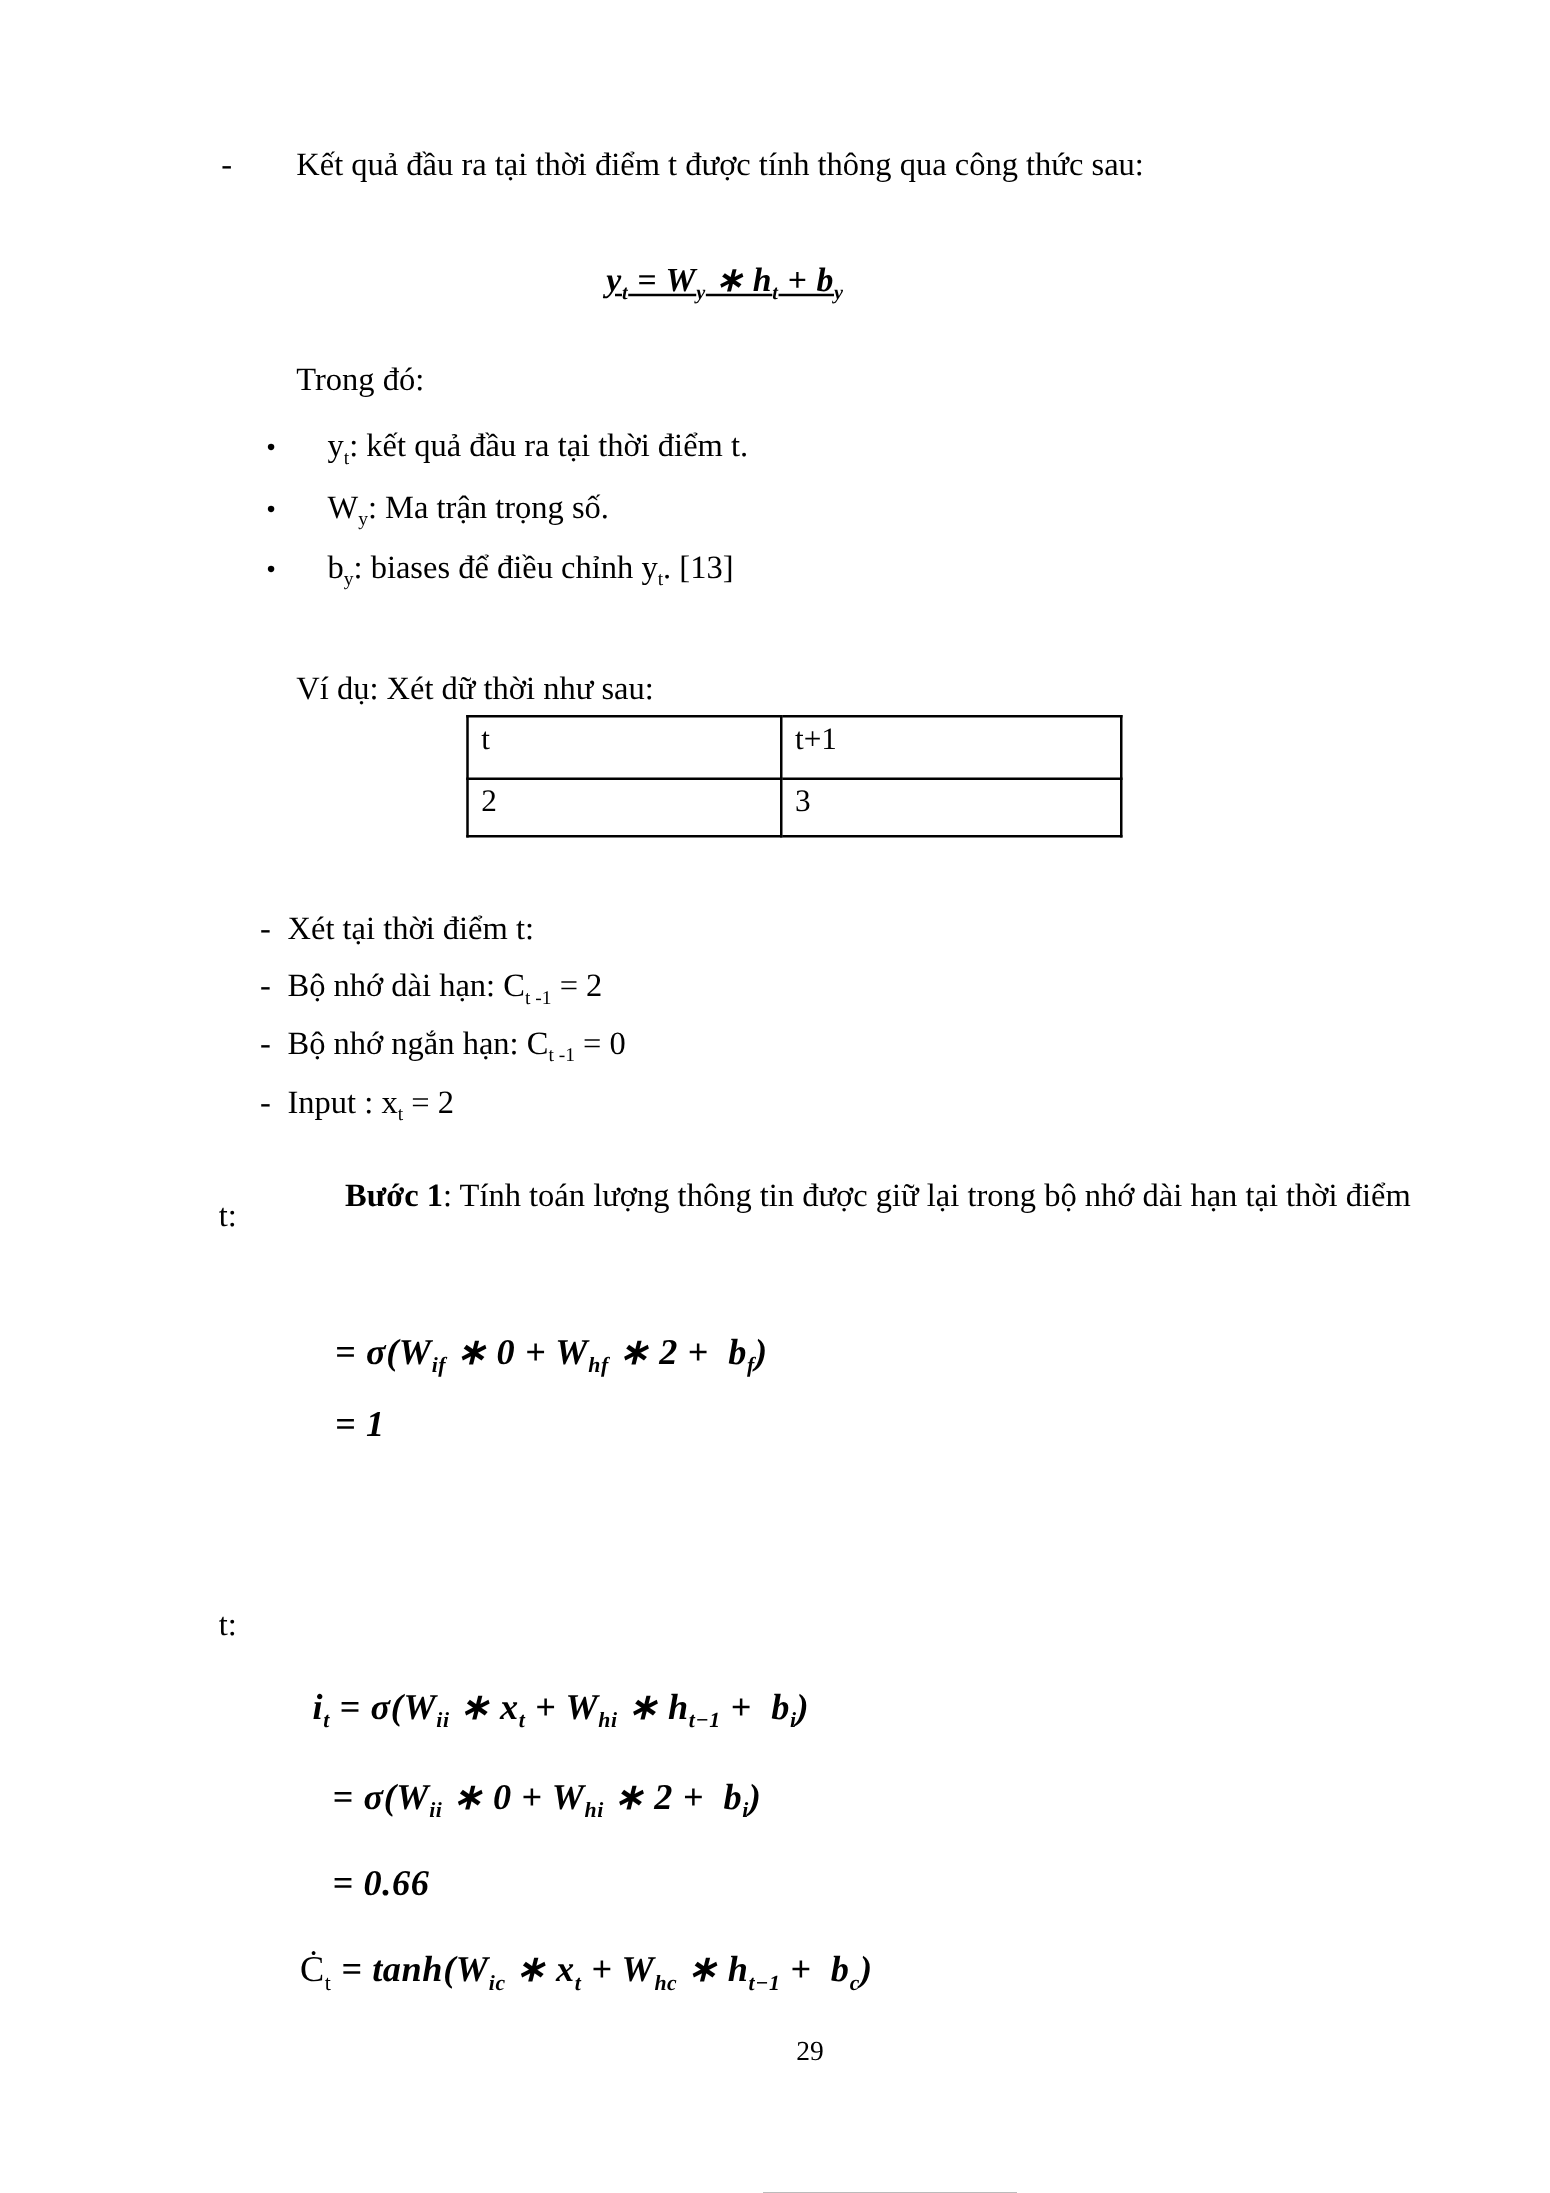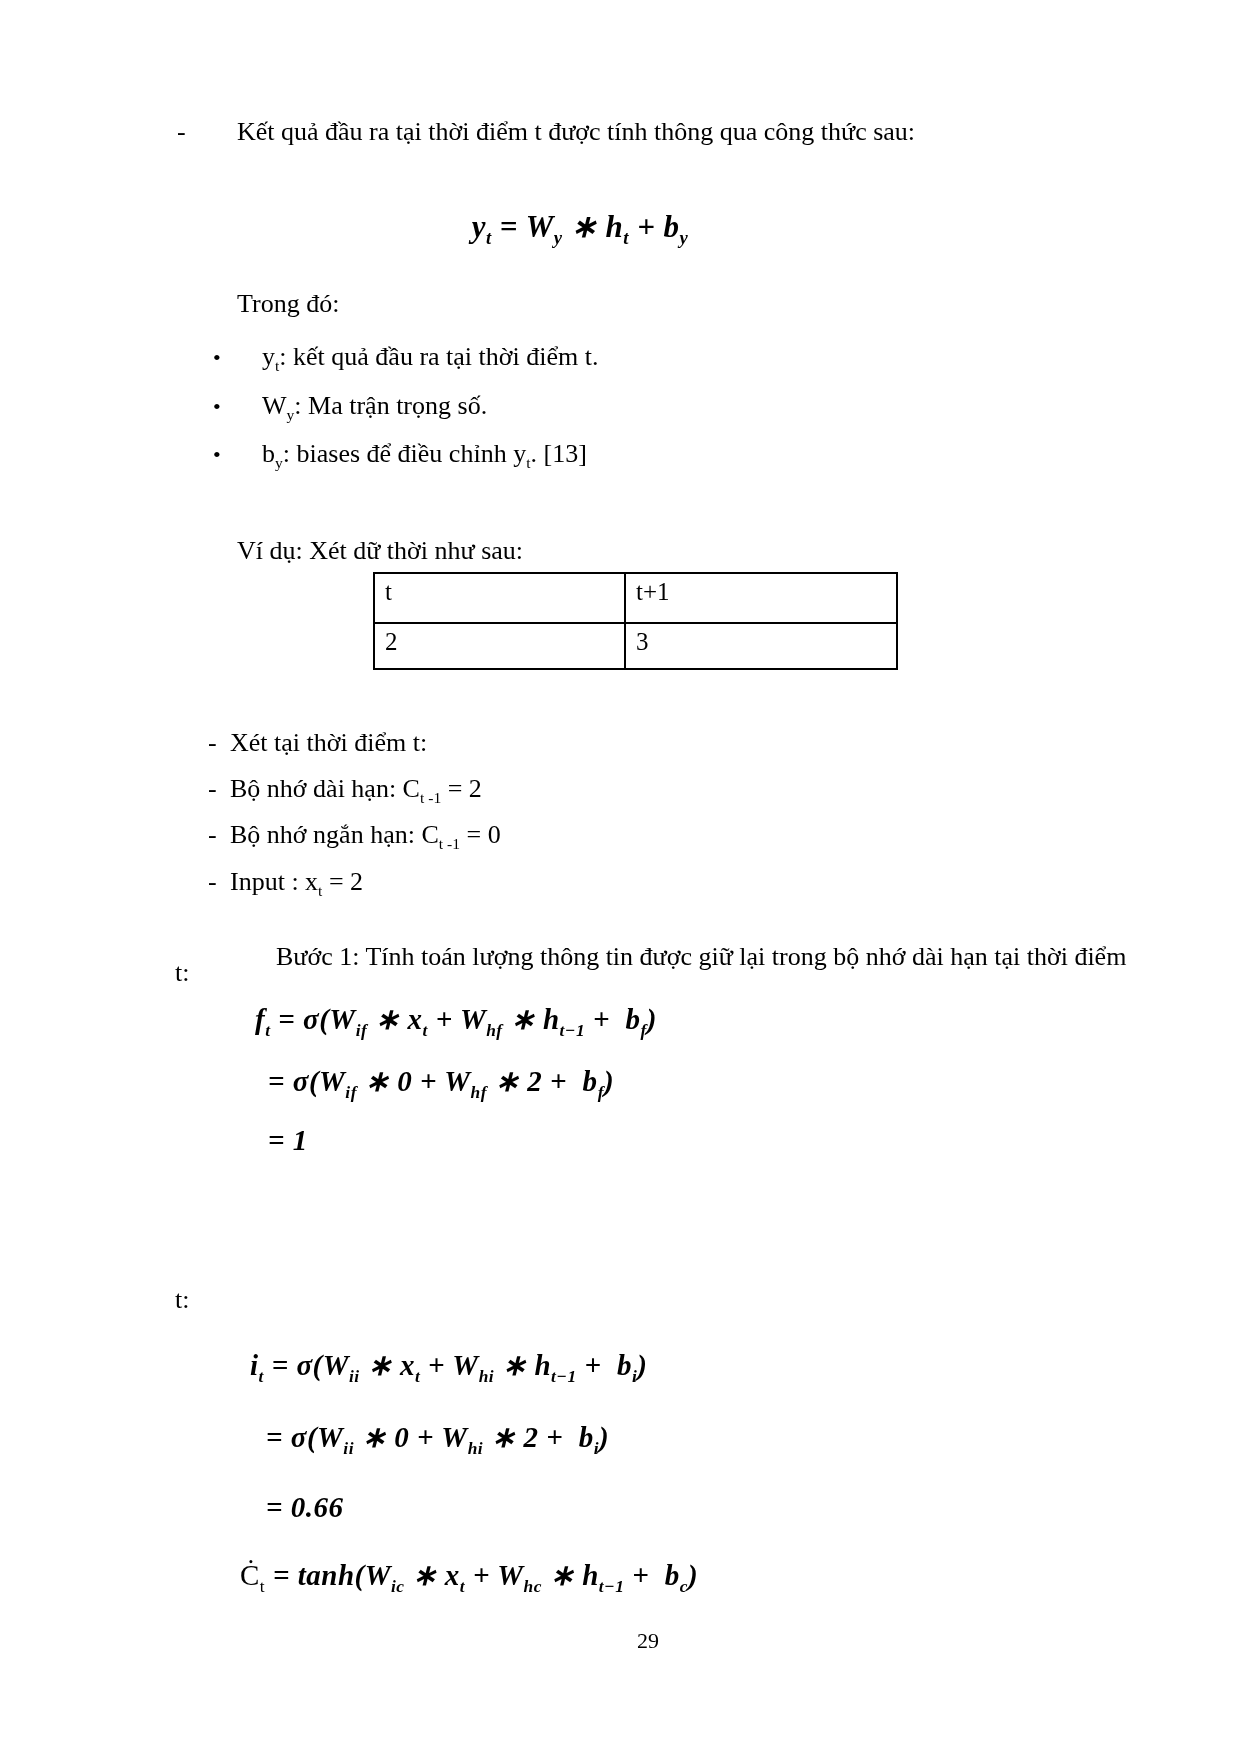--- a/index.html
+++ b/index.html
@@ -19,24 +19,24 @@
   .marker-wide { display: inline-block; width: 60px; flex: 0 0 60px; }
   .marker-bullet { display: inline-block; width: 49px; flex: 0 0 49px; font-size: 22px; }
   .marker-dash { display: inline-block; width: 22px; flex: 0 0 22px; }
   .math {
     font-style: italic;
     font-weight: bold;
     font-size: 29px;
     letter-spacing: 0.5px;
     white-space: pre-wrap;
   }
-  .math-big { font-size: 31px; }
+  .math-big { font-size: 27px; text-decoration: underline; }
   sub { font-size: 60%; line-height: 0; }
   .wn { font-weight: normal; font-style: normal; }
-  .bold { font-weight: normal; }
+  .bold { font-weight: bold; }
   .dtable {
     position: absolute;
     border-collapse: collapse;
     table-layout: fixed;
     font-size: 25px;
   }
   .dtable td {
     border: 2px solid #000000;
     vertical-align: top;
     padding: 4px 10px 0 10px;
@@ -101,21 +101,20 @@
   <div class="abs txt row" style="top:866px; left:208px; width:900px;">
     <span class="marker-dash">-</span>
     <span><span>Input : x</span><sub>t</sub><span> = 2</span></span>
   </div>
 
   <div class="abs txt" style="top:910px; left:250px; width:880px;">
     <span class="bold">Bước 1</span><span>: Tính toán lượng thông tin được giữ lại trong bộ nhớ dài hạn tại thời điểm</span>
   </div>
   <div class="abs txt" style="top:957px; left:175px;">t:</div>
 
-  <div class="abs math" style="top:1002px; left:255px;"><span>f</span><sub>t</sub><span> = σ(W</span><sub>if</sub><span> ∗ x</span><sub>t</sub><span> + W</span><sub>hf</sub><span> ∗ h</span><sub>t−1</sub><span> +  b</span><sub>f</sub><span>)</span></div>
   <div class="abs math" style="top:1064px; left:268px;"><span>= σ(W</span><sub>if</sub><span> ∗ 0 + W</span><sub>hf</sub><span> ∗ 2 +  b</span><sub>f</sub><span>)</span></div>
   <div class="abs math" style="top:1124px; left:268px;"><span>= 1</span></div>
 
   <div class="abs txt" style="top:1284px; left:175px;">t:</div>
 
   <div class="abs math" style="top:1348px; left:250px;"><span>i</span><sub>t</sub><span> = σ(W</span><sub>ii</sub><span> ∗ x</span><sub>t</sub><span> + W</span><sub>hi</sub><span> ∗ h</span><sub>t−1</sub><span> +  b</span><sub>i</sub><span>)</span></div>
   <div class="abs math" style="top:1420px; left:266px;"><span>= σ(W</span><sub>ii</sub><span> ∗ 0 + W</span><sub>hi</sub><span> ∗ 2 +  b</span><sub>i</sub><span>)</span></div>
   <div class="abs math" style="top:1491px; left:266px;"><span>= 0.66</span></div>
 
   <div class="abs math" style="top:1558px; left:240px;"><span class="wn">Ċ</span><sub class="wn">t</sub><span> = tanh(W</span><sub>ic</sub><span> ∗ x</span><sub>t</sub><span> + W</span><sub>hc</sub><span> ∗ h</span><sub>t−1</sub><span> +  b</span><sub>c</sub><span>)</span></div>

